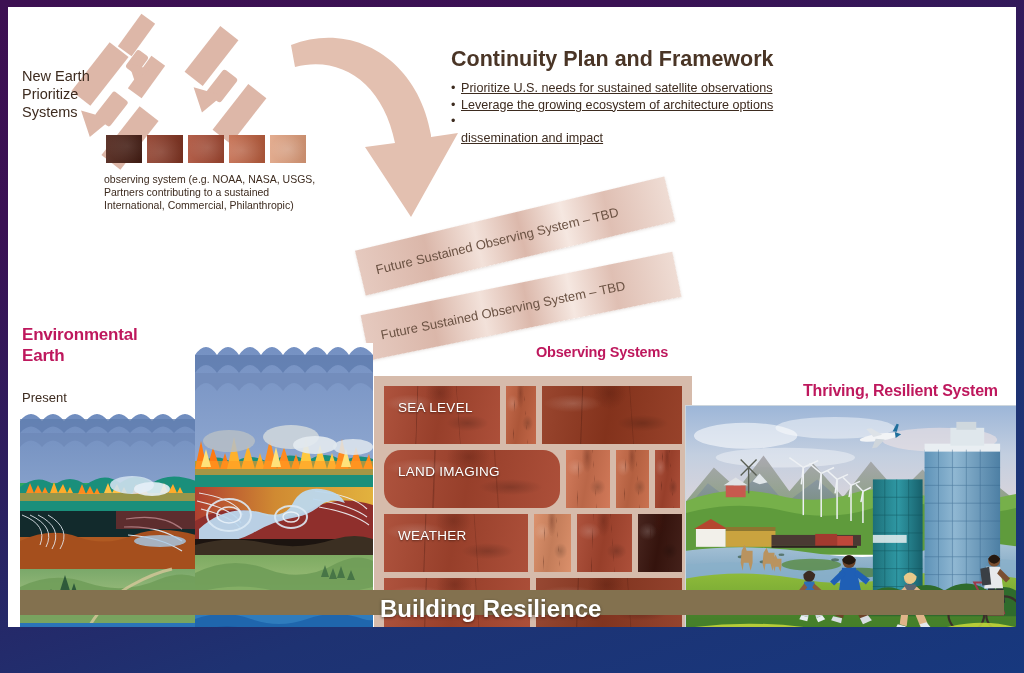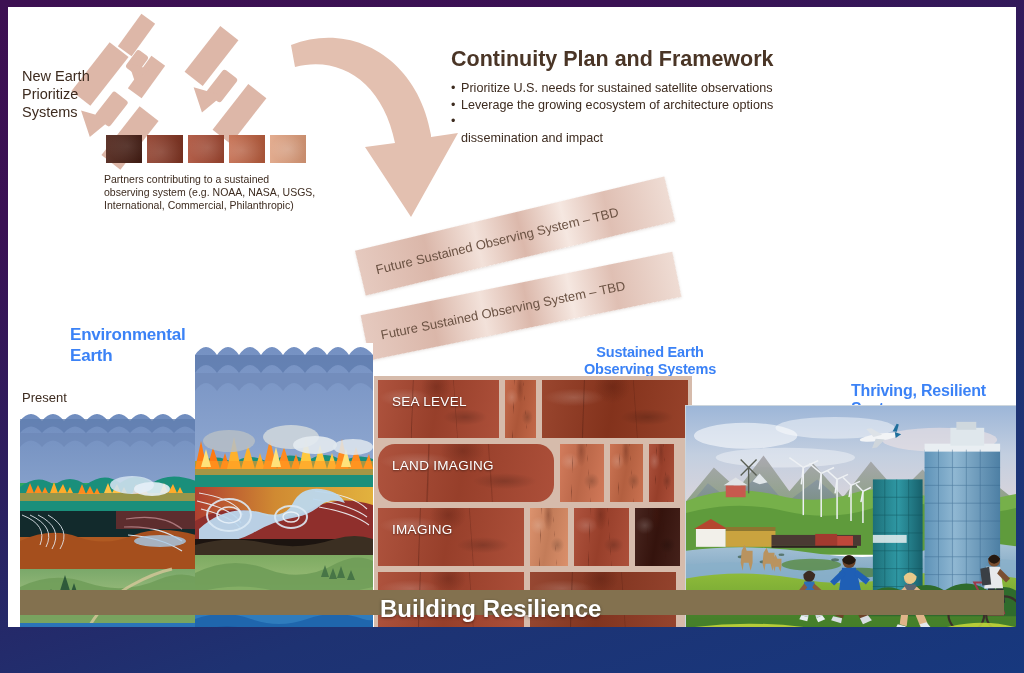--- a/index.html
+++ b/index.html
@@ -17,23 +17,22 @@
   
   #card {
     position: absolute;
     left: 8px; top: 7px;
     width: 1008px; height: 620px;
     background: #ffffff;
     overflow: hidden;
   }
   .hdr {
     font-weight: bold;
-    color: #3b82f6;
+    color: #be185d;
     letter-spacing: -0.2px;
-    margin-left: 48px;
   }
 
   
   #sat-group { position: absolute; left: 78px; top: 8px; width: 250px; height: 128px; }
   .sat { position: absolute; }
   .sat .panel {
     position: absolute;
     background: #ddb7a8;
   }
   .sat .body {
@@ -68,21 +67,21 @@
     width: 245px;
   }
 
   
   #title-block { position: absolute; left: 443px; top: 40px; width: 400px; }
   #main-title { font-size: 21.5px; font-weight: bold; color: #4a3526; margin-bottom: 8px; }
   .bullet-row {
     display: flex; font-size: 12.6px; line-height: 16.6px; color: #3d2b1f;
   }
   .bullet-dot { width: 10px; flex: 0 0 10px; }
-  .bullet-text { flex: 1; }
+  .bullet-text { flex: 1; text-decoration: underline; }
 
   
   .tbd-banner {
     position: absolute;
     height: 46px;
     background:
       linear-gradient(90deg,
         rgba(214,169,152,0.62) 0%,
         rgba(203,152,133,0.70) 22%,
         rgba(234,206,193,0.60) 38%,
@@ -112,21 +111,21 @@
 
   
   #wall-heading {
     position: absolute; left: 509px; top: 337px; width: 170px;
     text-align: center; font-size: 14.5px; line-height: 17px;
   }
   #wall {
     position: absolute; left: 366px; top: 369px;
     width: 318px; height: 273px;
     background: #d6bbab;
-    padding: 4px;
+    padding: 10px;
     box-sizing: border-box;
   }
   .brick-row { display: flex; gap: 6px; margin-bottom: 6px; position: relative; }
   .brick {
     position: relative;
     background-color: #a8462f;
     background-image:
       radial-gradient(ellipse 30% 22% at 22% 30%, rgba(255,255,255,0.16), transparent 70%),
       radial-gradient(ellipse 26% 20% at 72% 64%, rgba(0,0,0,0.18), transparent 70%),
       radial-gradient(ellipse 18% 40% at 48% 12%, rgba(70,20,10,0.30), transparent 70%),
@@ -215,22 +214,22 @@
     </div>
 
     <div id="partners-swatches">
       <div class="swatch" style="background-color:#4f2217; background-image:linear-gradient(95deg, rgba(255,255,255,.09), rgba(0,0,0,.22)), radial-gradient(ellipse at 60% 40%, rgba(255,255,255,.10), transparent 70%);"></div>
       <div class="swatch" style="background-color:#8e3a26; background-image:linear-gradient(95deg, rgba(255,255,255,.10), rgba(0,0,0,.20)), radial-gradient(ellipse at 40% 60%, rgba(255,255,255,.12), transparent 70%);"></div>
       <div class="swatch" style="background-color:#aa4b33; background-image:linear-gradient(95deg, rgba(255,255,255,.12), rgba(0,0,0,.16)), radial-gradient(ellipse at 55% 45%, rgba(255,255,255,.14), transparent 70%);"></div>
       <div class="swatch" style="background-color:#c0603f; background-image:linear-gradient(95deg, rgba(255,255,255,.14), rgba(0,0,0,.14)), radial-gradient(ellipse at 35% 55%, rgba(255,255,255,.16), transparent 70%);"></div>
       <div class="swatch" style="background-color:#dd9b78; background-image:linear-gradient(95deg, rgba(255,255,255,.18), rgba(0,0,0,.10)), radial-gradient(ellipse at 50% 50%, rgba(255,255,255,.20), transparent 70%);"></div>
     </div>
     <div id="partners-caption">
+      <div>observing system (e.g. NOAA, NASA, USGS,</div>
       <div>Partners contributing to a sustained</div>
-      <div>observing system (e.g. NOAA, NASA, USGS,</div>
       <div>International, Commercial, Philanthropic)</div>
     </div>
 
     <div id="title-block">
       <div id="main-title">Continuity Plan and Framework</div>
 
       <div class="bullet-row">
         <span class="bullet-dot">•</span>
         <span class="bullet-text">Prioritize U.S. needs for sustained satellite observations</span>
       </div>
@@ -399,21 +398,20 @@
         <path d="M152 237 l4 -10 l4 10 Z"></path>
       </g>
 
       <rect x="0" y="266" width="178" height="40" fill="#2f7cbd"></rect>
       <path d="M0 276 q28 -10 56 0 q28 10 56 0 q28 -10 56 0 q6 2 10 1 L178 306 L0 306 Z" fill="#1f66ad"></path>
       <path d="M0 288 q32 -9 64 0 q32 9 64 0 q26 -7 50 1 L178 306 L0 306 Z" fill="#17539e"></path>
       <path d="M0 298 q34 -7 68 0 q34 7 68 0 q22 -5 42 1 L178 306 L0 306 Z" fill="#11479c"></path>
     </svg>
 
     <div id="wall-heading" class="hdr">
-      <div>Sustained Earth</div>
       <div>Observing Systems</div>
     </div>
 
     <div id="wall">
 
       <div class="brick-row">
         <div class="brick" style="width:130px; height:58px;">
           <div class="brick-label">SEA LEVEL</div>
         </div>
         <div class="brick" style="width:33px; height:58px; background-color:#c0603f;"></div>
@@ -424,21 +422,21 @@
         <div class="brick" style="width:176px; height:58px;border-radius:17px;">
           <div class="brick-label">LAND IMAGING</div>
         </div>
         <div class="brick" style="width:44px; height:58px; background-color:#cf7250;"></div>
         <div class="brick" style="width:33px; height:58px; background-color:#c76a47;"></div>
         <div class="brick" style="width:25px; height:58px; background-color:#a8462f;"></div>
       </div>
 
       <div class="brick-row">
         <div class="brick" style="width:146px; height:58px;">
-          <div class="brick-label">IMAGING</div>
+          <div class="brick-label">WEATHER</div>
         </div>
         <div class="brick" style="width:38px; height:58px; background-color:#d98a63;"></div>
         <div class="brick" style="width:55px; height:58px; background-color:#a8462f;"></div>
         <div class="brick" style="width:45px; height:58px; background-color:#3a150e;"></div>
       </div>
 
       <div class="brick-row" style="margin-bottom:0;">
         <div class="brick" style="width:146px; height:55px;"></div>
         <div class="brick" style="width:146px; height:55px; background-color:#8f3a23;"></div>
       </div>

